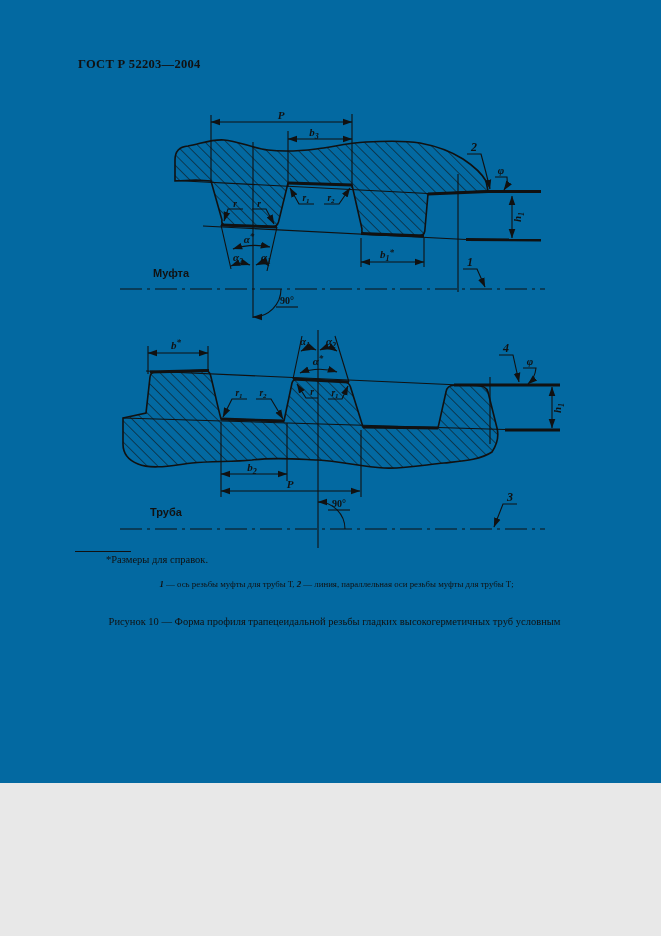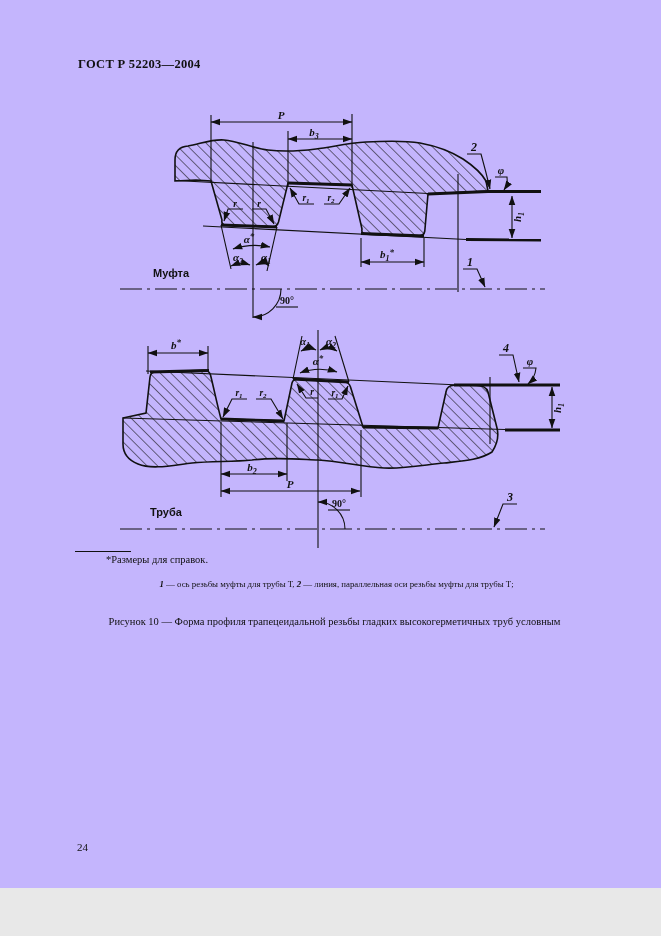--- a/index.html
+++ b/index.html
@@ -1,16 +1,16 @@
 <!DOCTYPE html>
 <html><head>
 <meta charset="utf-8">
 <style>
   html,body{margin:0;padding:0;background:#e8e8e8;}
-  .page{position:relative;width:661px;height:888px;background:#c4b5fd;margin:0 auto;
+  .page{position:relative;width:661px;height:783px;background:#0369a1;margin:0 auto;
         font-family:"Liberation Serif", serif;color:#111;overflow:hidden;}
   .hdr{position:absolute;left:78px;top:57px;font-size:12.5px;font-weight:bold;letter-spacing:.3px;}
   .fnote-rule{position:absolute;left:75px;top:551px;width:56px;border-top:1.2px solid #111;}
   .fnote{position:absolute;left:106px;top:554px;font-size:10.5px;}
   .legend{position:absolute;left:0;top:578px;width:661px;text-align:center;font-size:8.8px;line-height:12px;padding-left:12px;box-sizing:border-box;}
   .legend i{font-style:italic;font-weight:bold;}
   .caption{position:absolute;left:0;top:615px;width:661px;text-align:center;font-size:10.5px;line-height:13px;padding-left:8px;box-sizing:border-box;}
   .pagenum{position:absolute;left:77px;top:841px;font-size:11px;}
   svg{position:absolute;left:0;top:100px;}
   svg text{fill:#111;}

